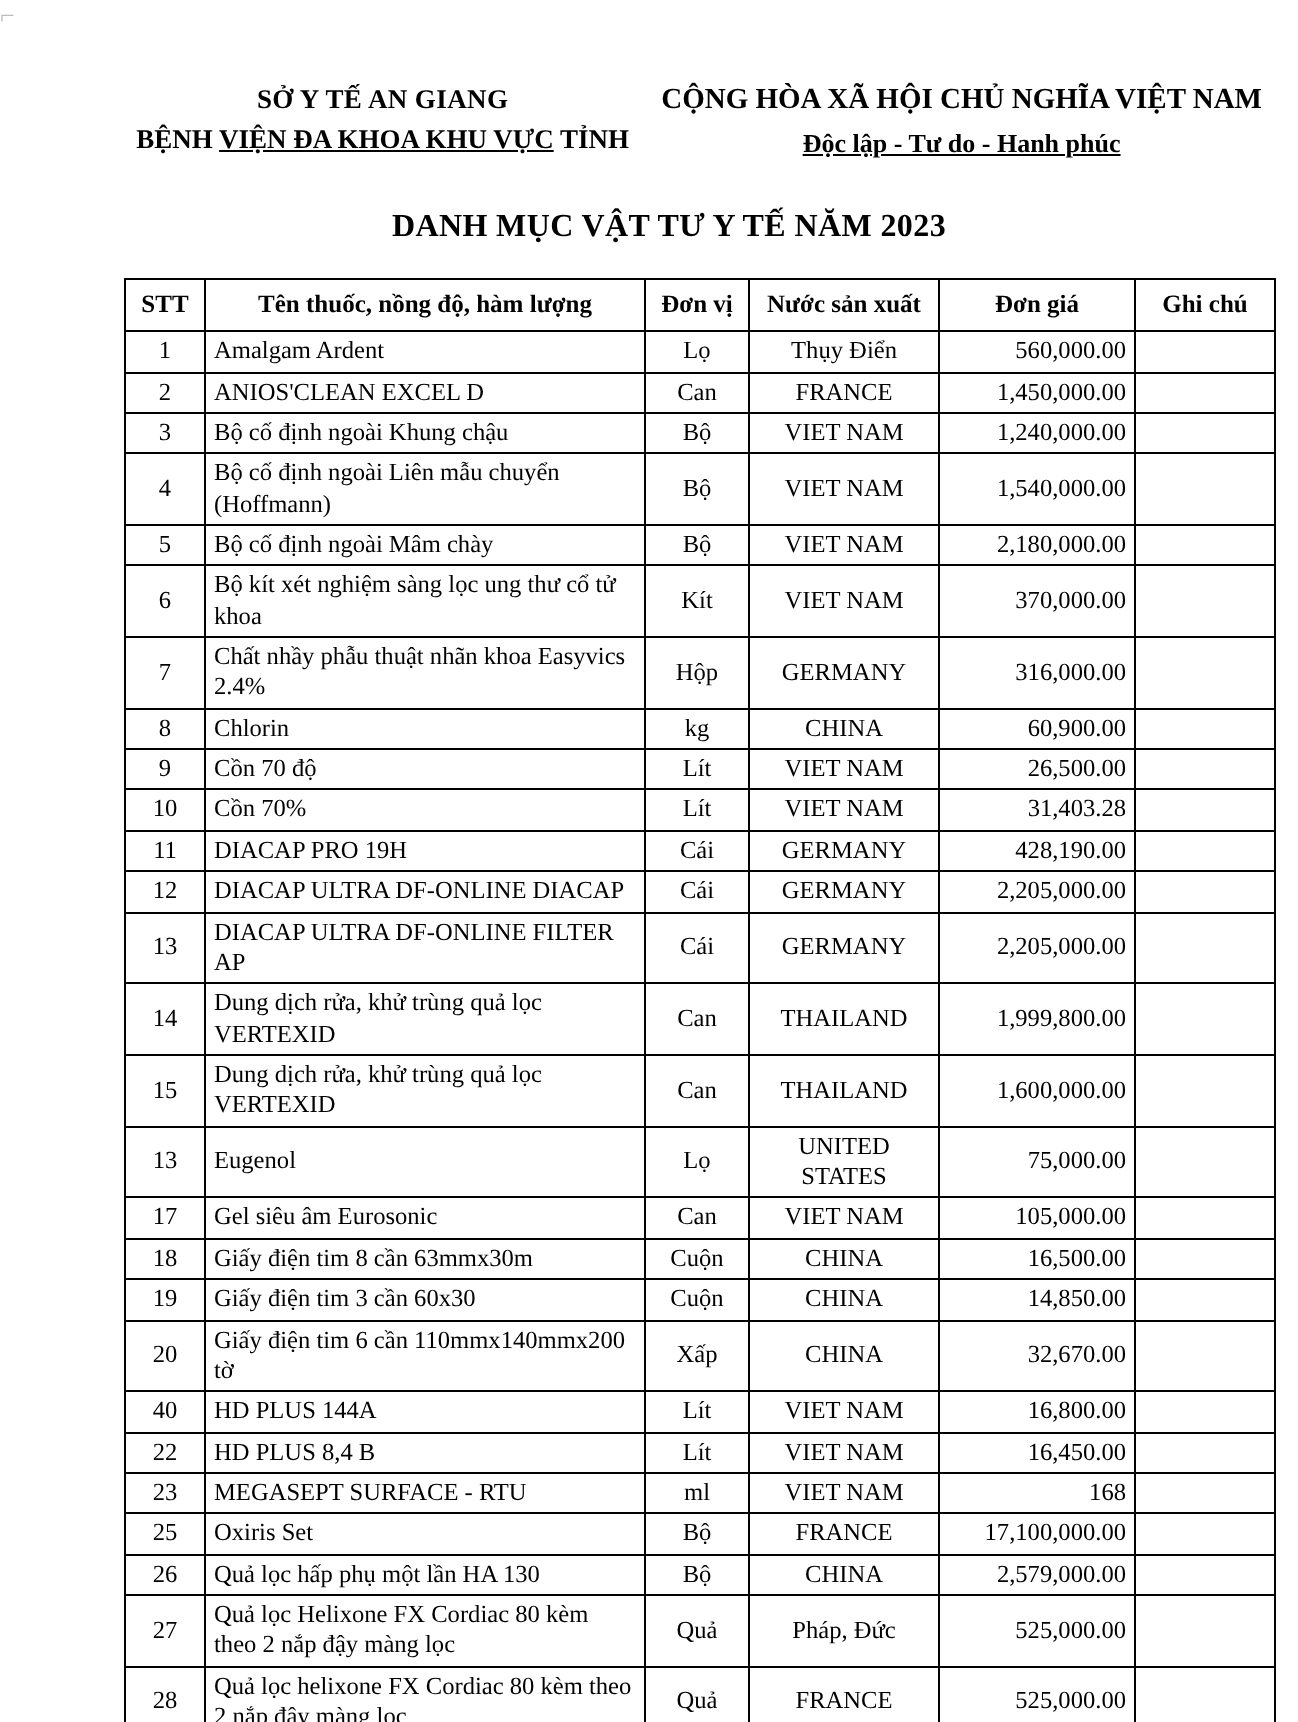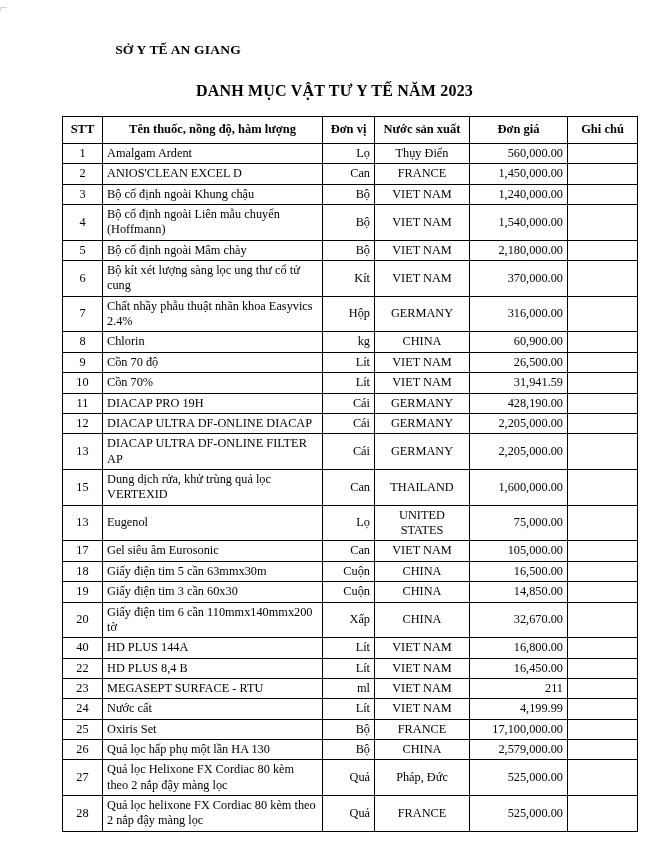--- a/index.html
+++ b/index.html
@@ -18,21 +18,21 @@
   .page {
     width: 649px;
     height: 861px;
     position: relative;
     box-sizing: border-box;
     padding: 0;
   }
   
   .header {
     display: flex;
-    padding: 26px 18px 0 18px;
+    padding: 26px 18px 0 32px;
     box-sizing: border-box;
   }
   .header-left {
     width: 300px;
     text-align: center;
     padding-left: 20px;
     box-sizing: border-box;
   }
   .header-right {
     flex: 1;
@@ -99,41 +99,46 @@
   }
   col.c-stt { width: 40px; }
   col.c-name { width: 220px; }
   col.c-unit { width: 52px; }
   col.c-country { width: 95px; }
   col.c-price { width: 98px; }
   col.c-note { width: 70px; }
 
   td.stt { text-align: center; }
   td.name { text-align: left; padding-left: 6px; margin-left: 31px; }
-  td.unit { text-align: right; }
+  td.unit { text-align: center; }
   td.country { text-align: center; }
   td.price { text-align: right; padding-right: 5px; }
   td.note { text-align: center; }
   .mark-1 {
     left: 36px; top: 8px; width: 10px; height: 14px;
     background: none;
     color: #bdbdbd;
     font-size: 13px;
   }
 </style>
 </head>
 <body>
 
 <div class="page">
 
   <div class="mark-1">⌐</div>
 
   <div class="header">
     <div class="header-left">
       <div class="org-line1">SỞ Y TẾ AN GIANG</div>
+      <div class="org-line2"><span>BỆNH </span><span class="ul">VIỆN ĐA KHOA KHU VỰC</span><span> TỈNH</span></div>
+    </div>
+    <div class="header-right">
+      <div class="nation-line1">CỘNG HÒA XÃ HỘI CHỦ NGHĨA VIỆT NAM</div>
+      <div class="nation-line2">Độc lập - Tư do - Hanh phúc</div>
     </div>
   </div>
 
   <div class="doc-title">DANH MỤC VẬT TƯ Y TẾ NĂM 2023</div>
 
   <div class="table-wrap">
     <table class="catalog">
       <colgroup>
         <col class="c-stt">
           <col class="c-name">
@@ -188,21 +193,21 @@
           <tr>
             <td class="stt">5</td>
             <td class="name">Bộ cố định ngoài Mâm chày</td>
             <td class="unit">Bộ</td>
             <td class="country">VIET NAM</td>
             <td class="price">2,180,000.00</td>
             <td class="note"></td>
           </tr>
           <tr>
             <td class="stt">6</td>
-            <td class="name">Bộ kít xét lượng sàng lọc ung thư cổ tử cung</td>
+            <td class="name">Bộ kít xét nghiệm sàng lọc ung thư cổ tử khoa</td>
             <td class="unit">Kít</td>
             <td class="country">VIET NAM</td>
             <td class="price">370,000.00</td>
             <td class="note"></td>
           </tr>
           <tr>
             <td class="stt">7</td>
             <td class="name">Chất nhầy phẫu thuật nhãn khoa Easyvics 2.4%</td>
             <td class="unit">Hộp</td>
             <td class="country">GERMANY</td>
@@ -223,21 +228,21 @@
             <td class="unit">Lít</td>
             <td class="country">VIET NAM</td>
             <td class="price">26,500.00</td>
             <td class="note"></td>
           </tr>
           <tr>
             <td class="stt">10</td>
             <td class="name">Cồn 70%</td>
             <td class="unit">Lít</td>
             <td class="country">VIET NAM</td>
-            <td class="price">31,941.59</td>
+            <td class="price">31,403.28</td>
             <td class="note"></td>
           </tr>
           <tr>
             <td class="stt">11</td>
             <td class="name">DIACAP PRO 19H</td>
             <td class="unit">Cái</td>
             <td class="country">GERMANY</td>
             <td class="price">428,190.00</td>
             <td class="note"></td>
           </tr>
@@ -251,20 +256,28 @@
           </tr>
           <tr>
             <td class="stt">13</td>
             <td class="name">DIACAP ULTRA DF-ONLINE FILTER AP</td>
             <td class="unit">Cái</td>
             <td class="country">GERMANY</td>
             <td class="price">2,205,000.00</td>
             <td class="note"></td>
           </tr>
           <tr>
+            <td class="stt">14</td>
+            <td class="name">Dung dịch rửa, khử trùng quả lọc VERTEXID</td>
+            <td class="unit">Can</td>
+            <td class="country">THAILAND</td>
+            <td class="price">1,999,800.00</td>
+            <td class="note"></td>
+          </tr>
+          <tr>
             <td class="stt">15</td>
             <td class="name">Dung dịch rửa, khử trùng quả lọc VERTEXID</td>
             <td class="unit">Can</td>
             <td class="country">THAILAND</td>
             <td class="price">1,600,000.00</td>
             <td class="note"></td>
           </tr>
           <tr>
             <td class="stt">13</td>
             <td class="name">Eugenol</td>
@@ -276,21 +289,21 @@
           <tr>
             <td class="stt">17</td>
             <td class="name">Gel siêu âm Eurosonic</td>
             <td class="unit">Can</td>
             <td class="country">VIET NAM</td>
             <td class="price">105,000.00</td>
             <td class="note"></td>
           </tr>
           <tr>
             <td class="stt">18</td>
-            <td class="name">Giấy điện tim 5 cần 63mmx30m</td>
+            <td class="name">Giấy điện tim 8 cần 63mmx30m</td>
             <td class="unit">Cuộn</td>
             <td class="country">CHINA</td>
             <td class="price">16,500.00</td>
             <td class="note"></td>
           </tr>
           <tr>
             <td class="stt">19</td>
             <td class="name">Giấy điện tim 3 cần 60x30</td>
             <td class="unit">Cuộn</td>
             <td class="country">CHINA</td>
@@ -319,29 +332,21 @@
             <td class="unit">Lít</td>
             <td class="country">VIET NAM</td>
             <td class="price">16,450.00</td>
             <td class="note"></td>
           </tr>
           <tr>
             <td class="stt">23</td>
             <td class="name">MEGASEPT SURFACE - RTU</td>
             <td class="unit">ml</td>
             <td class="country">VIET NAM</td>
-            <td class="price">211</td>
-            <td class="note"></td>
-          </tr>
-          <tr>
-            <td class="stt">24</td>
-            <td class="name">Nước cất</td>
-            <td class="unit">Lít</td>
-            <td class="country">VIET NAM</td>
-            <td class="price">4,199.99</td>
+            <td class="price">168</td>
             <td class="note"></td>
           </tr>
           <tr>
             <td class="stt">25</td>
             <td class="name">Oxiris Set</td>
             <td class="unit">Bộ</td>
             <td class="country">FRANCE</td>
             <td class="price">17,100,000.00</td>
             <td class="note"></td>
           </tr>

